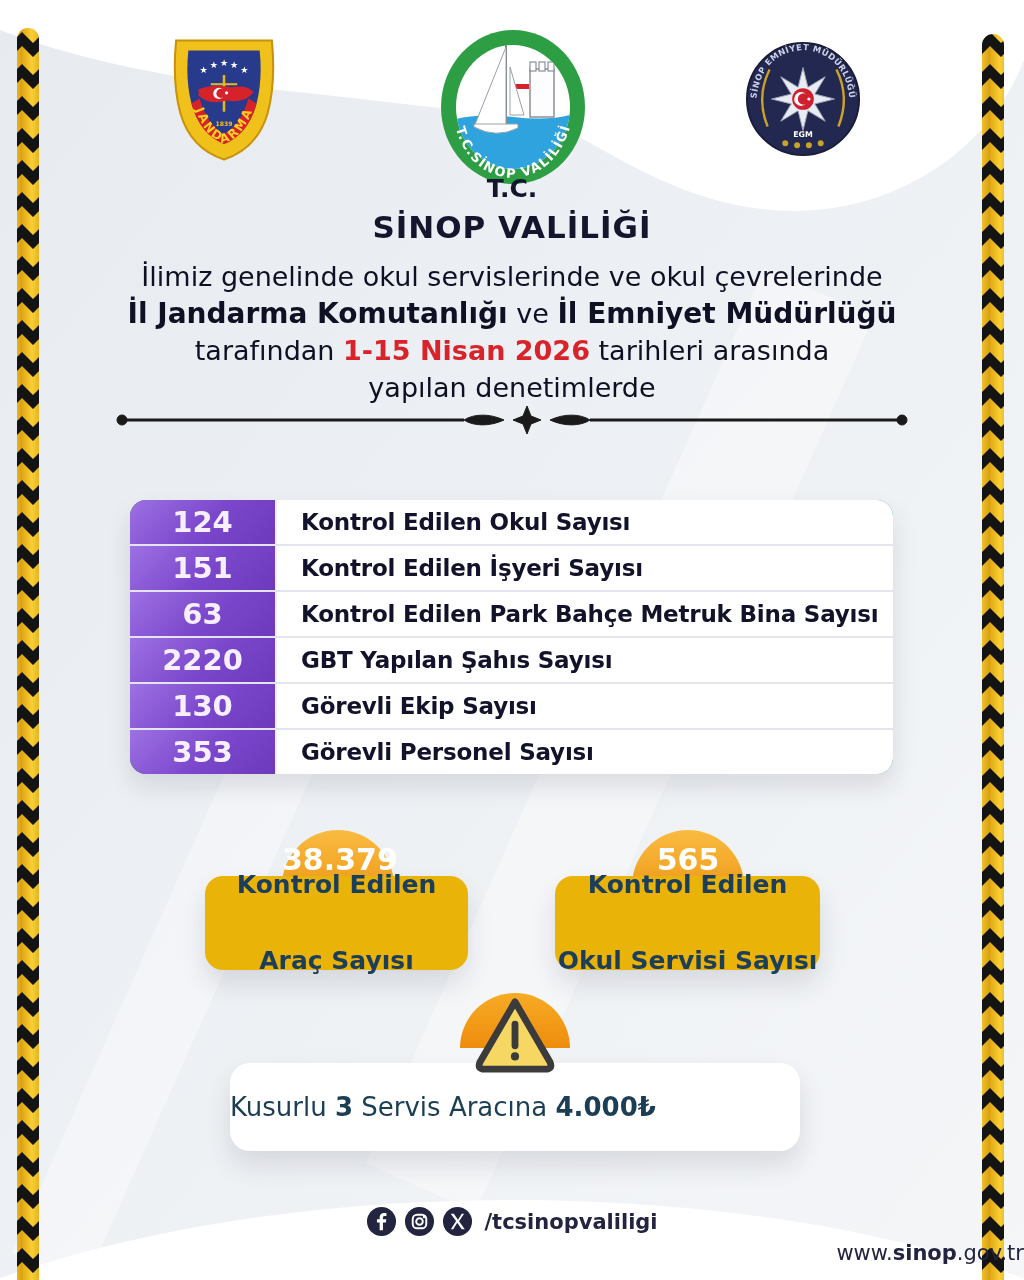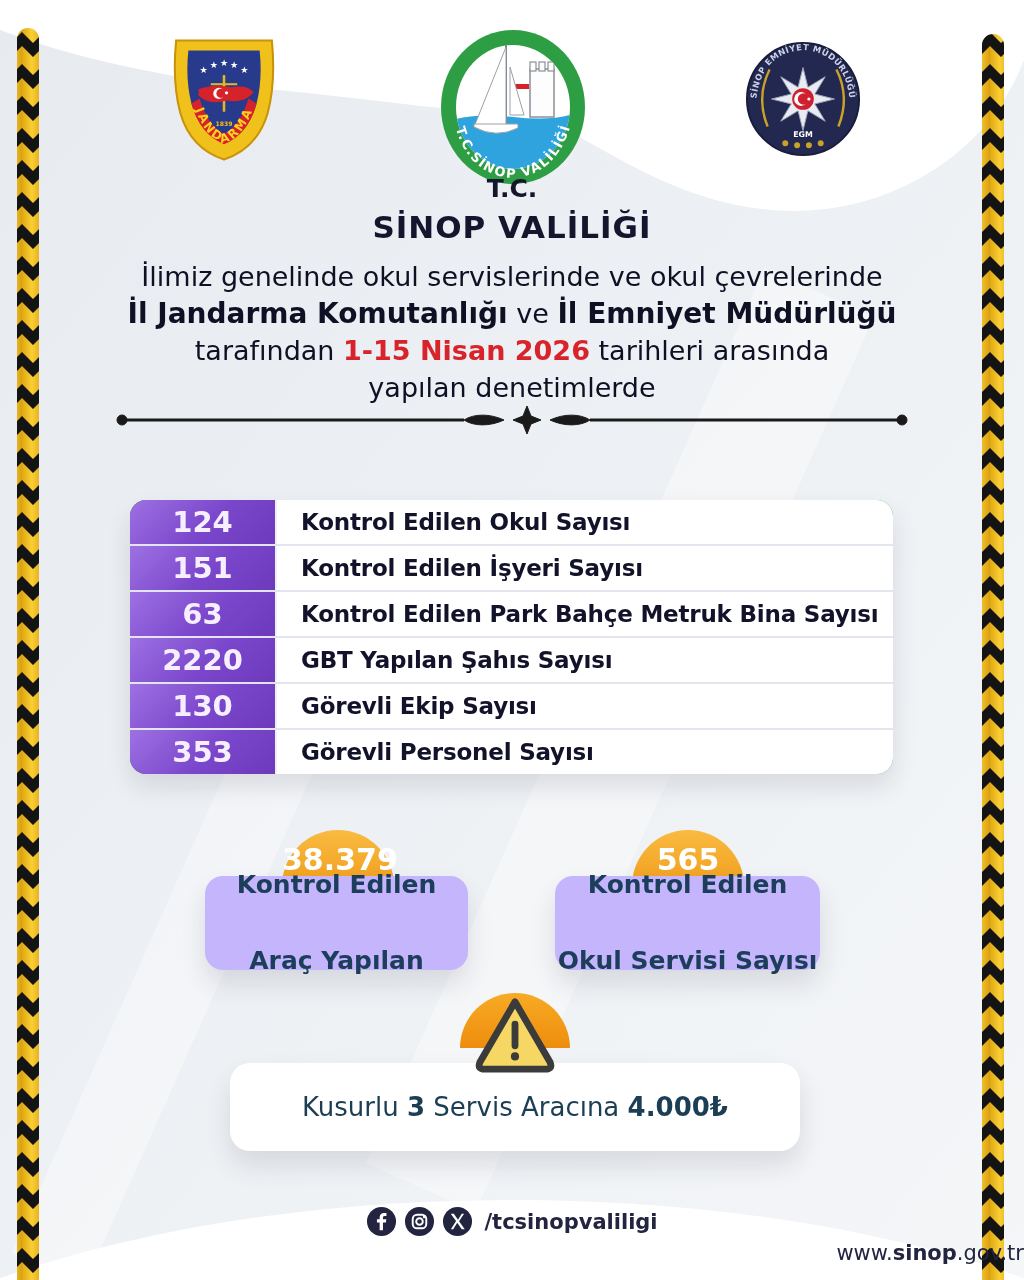--- a/index.html
+++ b/index.html
@@ -28,30 +28,30 @@
         color:#f6efff;font-weight:bold;font-size:29px;display:flex;align-items:center;
         justify-content:center;border-right:2px solid #efeff6;}
   .tlabel{flex:1;background:#fff;display:flex;align-items:center;padding-left:24px;
           font-weight:bold;font-size:23px;color:#12122a;letter-spacing:-0.2px;}
 
   
   .badge-circle{width:112px;height:112px;border-radius:50%;
         background:linear-gradient(180deg,#f9bb41 0%,#f09c1b 55%,#ea8a0e 100%);
         color:#fff;font-weight:bold;font-size:30px;text-align:center;z-index:1;
         padding-top:12px;box-sizing:border-box;}
-  .badge-card{background:#c4b5fd;border-radius:18px;box-shadow:0 14px 26px rgba(30,30,60,.12);
+  .badge-card{background:#eab308;border-radius:18px;box-shadow:0 14px 26px rgba(30,30,60,.12);
         display:flex;flex-direction:column;align-items:center;justify-content:center;
         font-weight:bold;font-size:25px;line-height:32px;color:#1c3e5a;z-index:2;gap:44px;}
 
   
   .warn-dome{left:460px;top:993px;width:110px;height:55px;border-radius:110px 110px 0 0;
         background:linear-gradient(180deg,#f7ab24 0%,#ee8d0d 100%);z-index:1;}
   .warn-card{left:230px;top:1063px;width:570px;height:88px;background:#fff;border-radius:20px;
         box-shadow:0 14px 26px rgba(30,30,60,.12);display:flex;flex-direction:column;
-        align-items:center;justify-content:center;font-size:26px;line-height:34px;
+        justify-content:center;font-size:26px;line-height:34px;
         color:#1c3e55;z-index:2;gap:32px;}
   .warn-card b{font-weight:bold;}
 
   
   .social-row{top:1206px;left:0;width:100%;display:flex;justify-content:center;
         align-items:center;gap:7px;z-index:3;}
   .social-circle{width:31px;height:31px;}
   .social-handle{font-size:21px;font-weight:bold;color:#23243f;margin-left:4px;}
   .website{top:1241px;left:0;width:100%;text-align:right;font-size:21px;color:#23243f;z-index:3;}
   .website b{font-weight:bold;}
@@ -222,21 +222,21 @@
       <div class="tnum">353</div>
       <div class="tlabel">Görevli Personel Sayısı</div>
     </div>
   </div>
 
   <div class="abs badge-circle" style="left:282px;top:830px;">
     <span>38.379</span>
   </div>
   <div class="abs badge-card" style="left:205px;top:876px;width:263px;height:94px;">
     <span>Kontrol Edilen</span>
-    <span>Araç Yapılan</span>
+    <span>Araç Sayısı</span>
   </div>
 
   <div class="abs badge-circle" style="left:632px;top:830px;">
     <span>565</span>
   </div>
   <div class="abs badge-card" style="left:555px;top:876px;width:265px;height:94px;">
     <span>Kontrol Edilen</span>
     <span>Okul Servisi Sayısı</span>
   </div>
 

